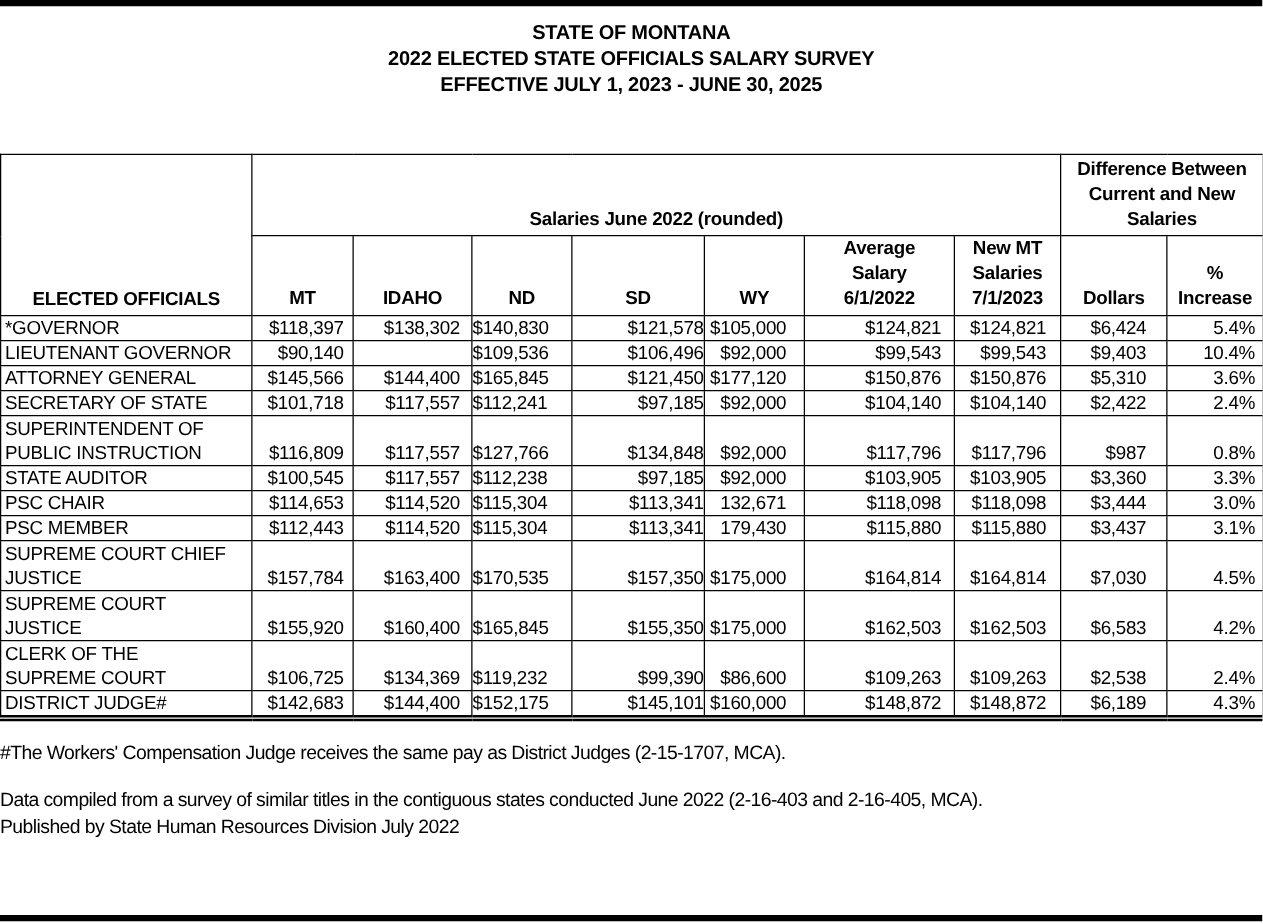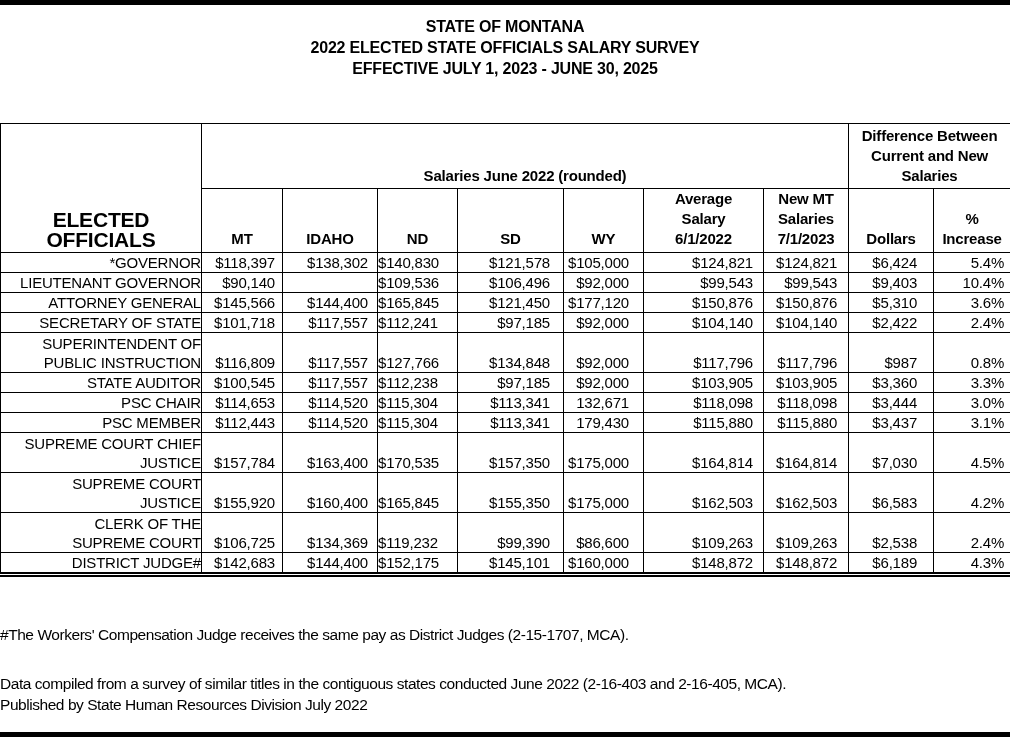--- a/index.html
+++ b/index.html
@@ -23,47 +23,47 @@
   table.salary {
     position: absolute; top: 123px; left: 0; width: 1010px;
     border-collapse: collapse; table-layout: fixed;
     font-size: 15px;
   }
   .salary th, .salary td { border: 1px solid #000; padding: 0; overflow: hidden; }
   .salary thead th {
     font-weight: bold; text-align: center; vertical-align: bottom;
     line-height: 20px; padding-bottom: 2px; letter-spacing: -0.2px;
   }
-  th.corner { vertical-align: middle; font-size: 21px; padding-bottom: 0; }
+  th.corner { vertical-align: middle; font-size: 15px; padding-bottom: 0; }
   th.group-salaries { height: 64px; padding-bottom: 3px; }
   th.group-diff { vertical-align: top; padding-top: 2px; }
   tr.subhead th { height: 62px; padding-bottom: 3px; }
 
   .salary tbody td { vertical-align: bottom; line-height: 19px; height: 20px; letter-spacing: -0.2px; }
   .salary tbody tr.tall td { height: 40px; }
-  td.official { text-align: right; padding-left: 3px; }
+  td.official { text-align: left; padding-left: 3px; }
   td.val { text-align: right; }
   td.v1 { padding-right: 7px; }
   td.v2 { padding-right: 9px; }
   td.v3 { padding-right: 26px; }
-  td.v4 { padding-right: 13px; }
+  td.v4 { }
   td.v5 { padding-right: 14px; }
   td.v6 { padding-right: 10px; }
   td.v7 { padding-right: 11px; }
   td.v8 { padding-right: 16px; }
   td.v9 { padding-right: 6px; }
   .salary tbody tr:last-child td { border-bottom: 5px double #000; }
 
   .notes {
-    position: absolute; top: 624px; left: 0; width: 1010px;
+    position: absolute; top: 592px; left: 0; width: 1010px;
     font-size: 15.5px; line-height: 21px; letter-spacing: -0.45px;
   }
   .notes p { margin: 0; }
   .notes p.mt-small { margin-top: 6px; }
-  .notes p.mt-big { margin-top: 28px; }
+  .notes p.mt-big { margin-top: 17px; }
 </style>
 </head>
 <body>
 
 <div class="bar top"></div>
 
 <div class="titles">
   <div>STATE OF MONTANA</div>
   <div>2022 ELECTED STATE OFFICIALS SALARY SURVEY</div>
   <div>EFFECTIVE JULY 1, 2023 - JUNE 30, 2025</div>

